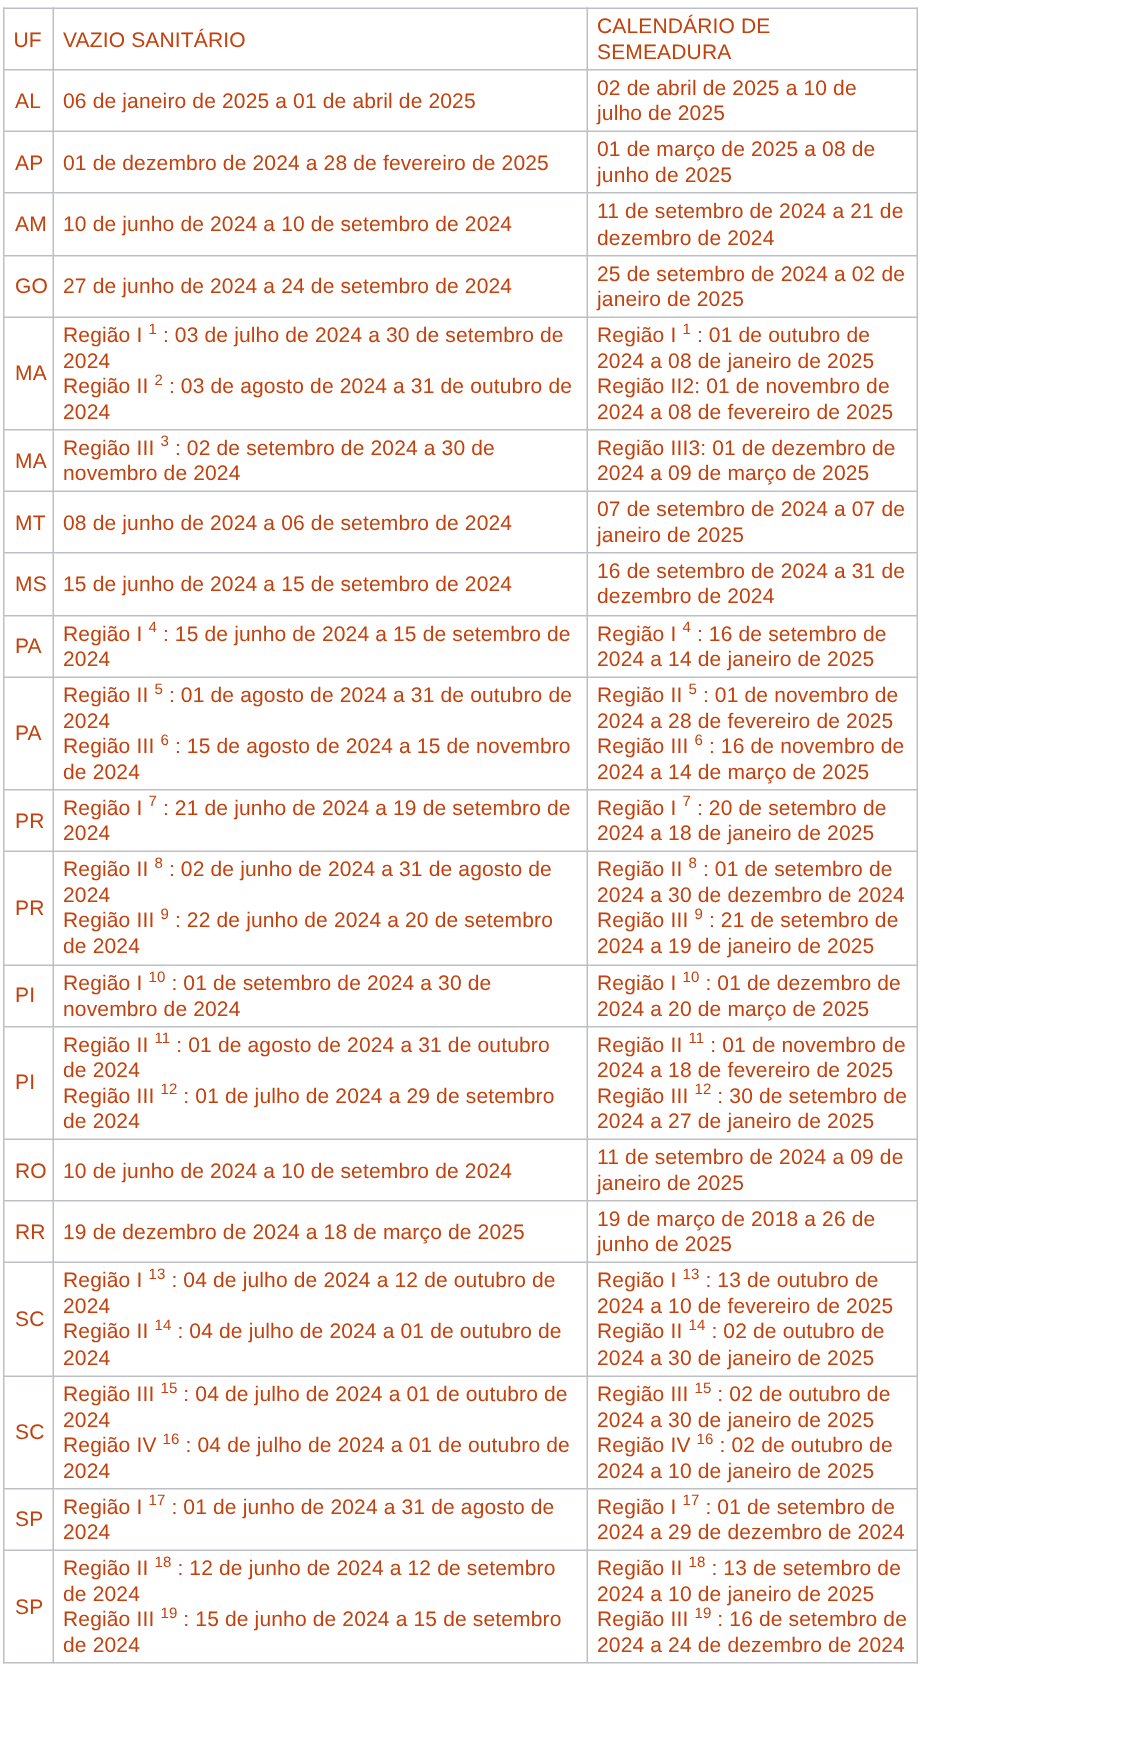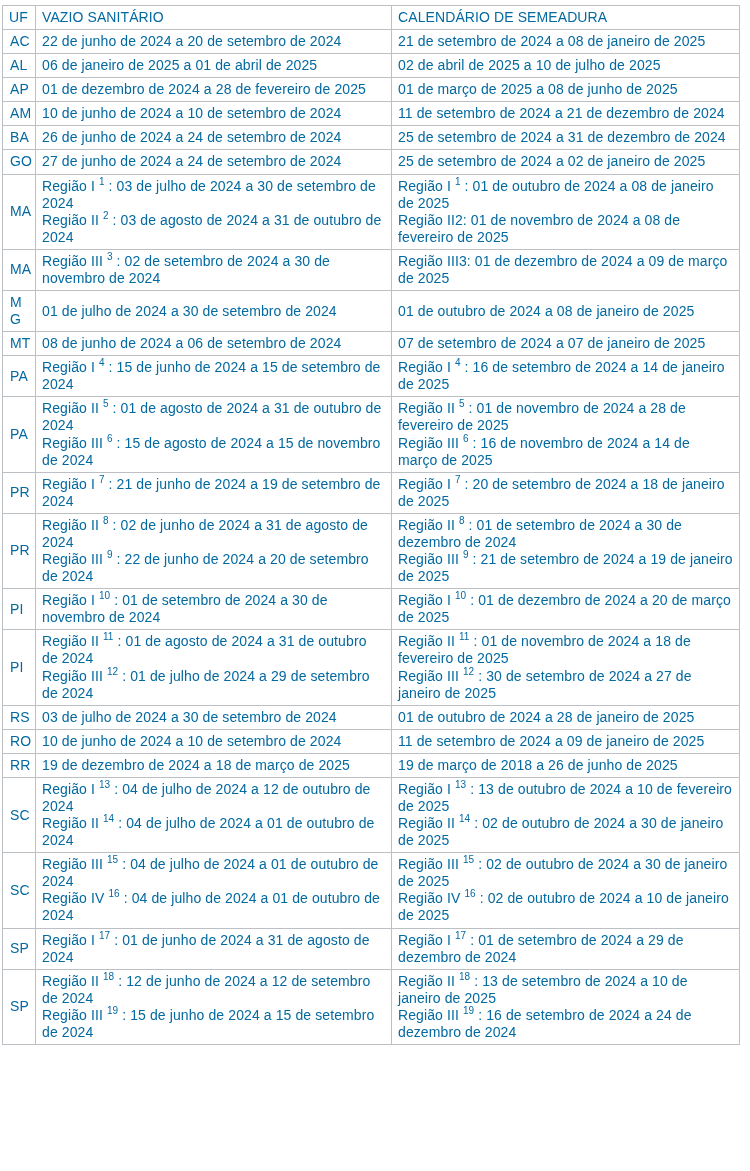--- a/index.html
+++ b/index.html
@@ -1,23 +1,23 @@
 <!DOCTYPE html>
 <html lang="pt-BR"><head>
 <meta charset="utf-8">
 <style>
   html,body{margin:0;padding:0;background:#ffffff;}
   body{width:750px;font-family:"Liberation Sans",sans-serif;}
   .table-wrap{padding:5px 2px 6px 2px;}
   table.calendar-table{
-    width:738px;
+    width:610px;
     border-collapse:collapse;
     table-layout:fixed;
     font-size:14px;
-    color:#0369a1;
+    color:#c2410c;
     letter-spacing:0.1px;
   }
   .calendar-table col.col-uf{width:33px;}
   .calendar-table col.col-vazio{width:356px;}
   .calendar-table th,
   .calendar-table td{
     border:1px solid #bcc0c4;
     padding:3px 6px;
     text-align:left;
     vertical-align:middle;
@@ -45,29 +45,20 @@
     </colgroup>
     <thead>
       <tr>
         <th>UF</th>
         <th>VAZIO SANITÁRIO</th>
         <th>CALENDÁRIO DE SEMEADURA</th>
       </tr>
     </thead>
     <tbody>
         <tr>
-          <td class="uf-col">AC</td>
-          <td>
-            <div class="period-line">22 de junho de 2024 a 20 de setembro de 2024</div>
-          </td>
-          <td>
-            <div class="period-line">21 de setembro de 2024 a 08 de janeiro de 2025</div>
-          </td>
-        </tr>
-        <tr>
           <td class="uf-col">AL</td>
           <td>
             <div class="period-line">06 de janeiro de 2025 a 01 de abril de 2025</div>
           </td>
           <td>
             <div class="period-line">02 de abril de 2025 a 10 de julho de 2025</div>
           </td>
         </tr>
         <tr>
           <td class="uf-col">AP</td>
@@ -78,29 +69,20 @@
             <div class="period-line">01 de março de 2025 a 08 de junho de 2025</div>
           </td>
         </tr>
         <tr>
           <td class="uf-col">AM</td>
           <td>
             <div class="period-line">10 de junho de 2024 a 10 de setembro de 2024</div>
           </td>
           <td>
             <div class="period-line">11 de setembro de 2024 a 21 de dezembro de 2024</div>
-          </td>
-        </tr>
-        <tr>
-          <td class="uf-col">BA</td>
-          <td>
-            <div class="period-line">26 de junho de 2024 a 24 de setembro de 2024</div>
-          </td>
-          <td>
-            <div class="period-line">25 de setembro de 2024 a 31 de dezembro de 2024</div>
           </td>
         </tr>
         <tr>
           <td class="uf-col">GO</td>
           <td>
             <div class="period-line">27 de junho de 2024 a 24 de setembro de 2024</div>
           </td>
           <td>
             <div class="period-line">25 de setembro de 2024 a 02 de janeiro de 2025</div>
           </td>
@@ -119,35 +101,35 @@
         <tr>
           <td class="uf-col">MA</td>
           <td>
             <div class="period-line">Região III <sup>3</sup> : 02 de setembro de 2024 a 30 de novembro de 2024</div>
           </td>
           <td>
             <div class="period-line">Região III3: 01 de dezembro de 2024 a 09 de março de 2025</div>
           </td>
         </tr>
         <tr>
-          <td class="uf-col">MG</td>
-          <td>
-            <div class="period-line">01 de julho de 2024 a 30 de setembro de 2024</div>
-          </td>
-          <td>
-            <div class="period-line">01 de outubro de 2024 a 08 de janeiro de 2025</div>
-          </td>
-        </tr>
-        <tr>
           <td class="uf-col">MT</td>
           <td>
             <div class="period-line">08 de junho de 2024 a 06 de setembro de 2024</div>
           </td>
           <td>
             <div class="period-line">07 de setembro de 2024 a 07 de janeiro de 2025</div>
+          </td>
+        </tr>
+        <tr>
+          <td class="uf-col">MS</td>
+          <td>
+            <div class="period-line">15 de junho de 2024 a 15 de setembro de 2024</div>
+          </td>
+          <td>
+            <div class="period-line">16 de setembro de 2024 a 31 de dezembro de 2024</div>
           </td>
         </tr>
         <tr>
           <td class="uf-col">PA</td>
           <td>
             <div class="period-line">Região I <sup>4</sup> : 15 de junho de 2024 a 15 de setembro de 2024</div>
           </td>
           <td>
             <div class="period-line">Região I <sup>4</sup> : 16 de setembro de 2024 a 14 de janeiro de 2025</div>
           </td>
@@ -194,29 +176,20 @@
         </tr>
         <tr>
           <td class="uf-col">PI</td>
           <td>
             <div class="period-line">Região II <sup>11</sup> : 01 de agosto de 2024 a 31 de outubro de 2024</div>
             <div class="period-line">Região III <sup>12</sup> : 01 de julho de 2024 a 29 de setembro de 2024</div>
           </td>
           <td>
             <div class="period-line">Região II <sup>11</sup> : 01 de novembro de 2024 a 18 de fevereiro de 2025</div>
             <div class="period-line">Região III <sup>12</sup> : 30 de setembro de 2024 a 27 de janeiro de 2025</div>
-          </td>
-        </tr>
-        <tr>
-          <td class="uf-col">RS</td>
-          <td>
-            <div class="period-line">03 de julho de 2024 a 30 de setembro de 2024</div>
-          </td>
-          <td>
-            <div class="period-line">01 de outubro de 2024 a 28 de janeiro de 2025</div>
           </td>
         </tr>
         <tr>
           <td class="uf-col">RO</td>
           <td>
             <div class="period-line">10 de junho de 2024 a 10 de setembro de 2024</div>
           </td>
           <td>
             <div class="period-line">11 de setembro de 2024 a 09 de janeiro de 2025</div>
           </td>

